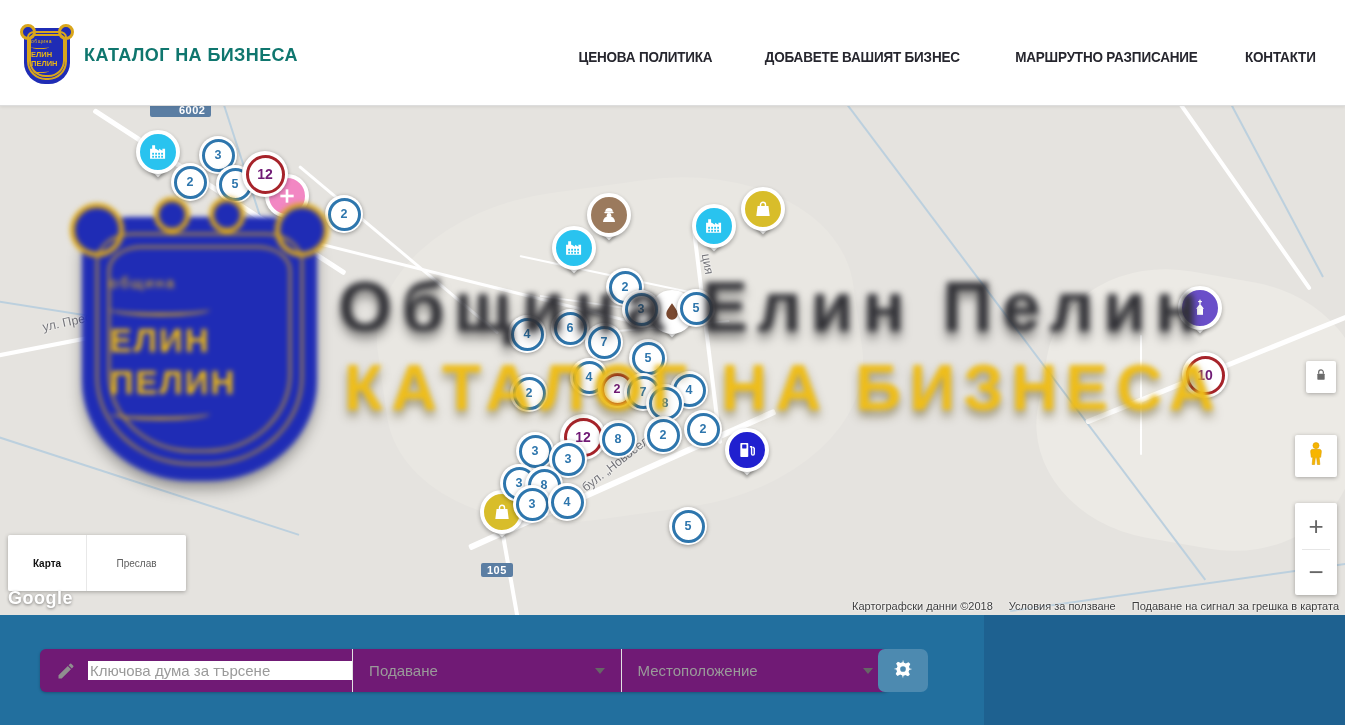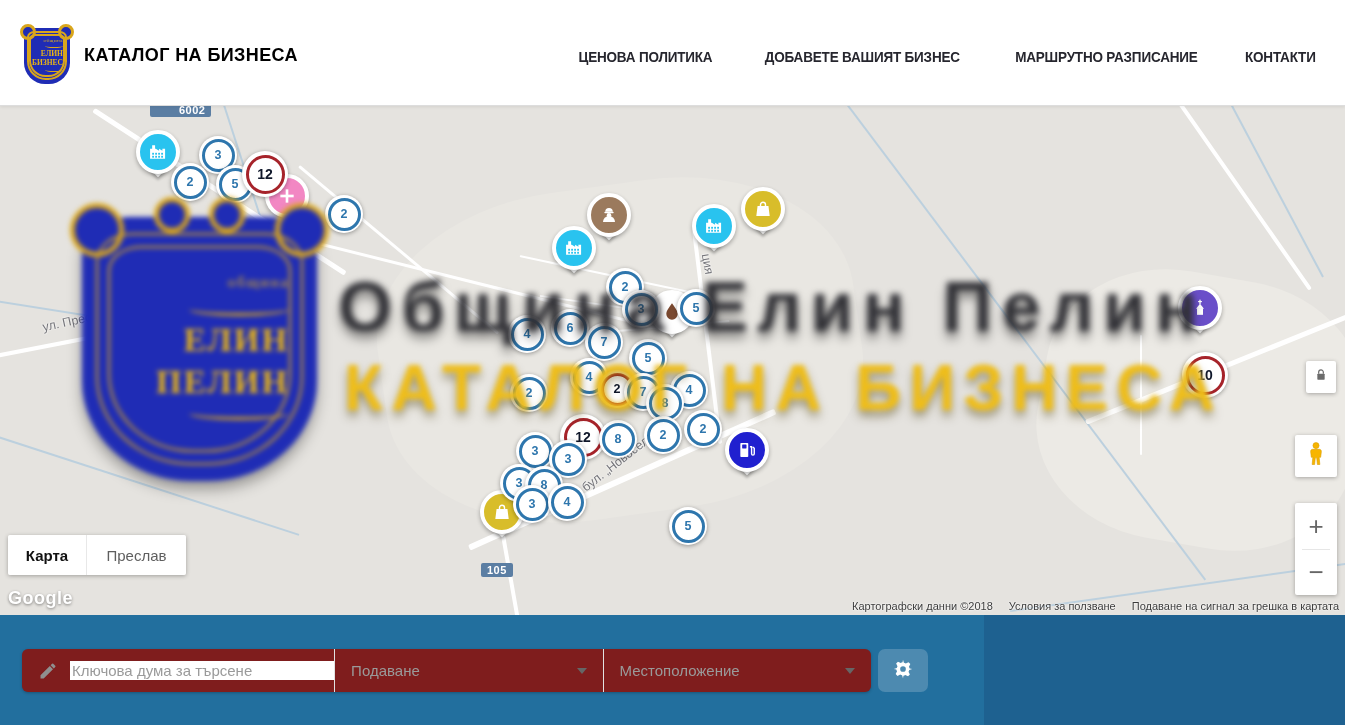--- a/index.html
+++ b/index.html
@@ -7,30 +7,30 @@
         font-family:"Liberation Sans",sans-serif;background:#fff;}
 
   
   .topstrip{position:absolute;left:0;top:0;width:100%;height:8px;background:#f0f0f1;border-bottom:1px solid #e6e6e6;}
   .header{position:absolute;left:0;top:0;width:100%;height:105px;background:#fff;
           border-bottom:1px solid #ddd;box-shadow:0 1px 3px rgba(0,0,0,.08);z-index:10;
           display:flex;align-items:center;}
   .brand{display:flex;align-items:center;margin-left:24px;margin-top:6px;}
   .brand-text{margin-left:14px;line-height:1.15;}
   .brand-title{font-size:20px;font-weight:700;color:#3f3f44;letter-spacing:.2px;}
-  .brand-sub{font-size:18px;font-weight:800;color:#000000;letter-spacing:.4px;}
+  .brand-sub{font-size:18px;font-weight:800;color:#0f766e;letter-spacing:.4px;}
   .nav{margin-left:auto;margin-right:25px;display:flex;align-items:center;gap:34px;margin-top:8px;}
   .nav a{text-decoration:none;font-size:15px;font-weight:700;color:#26262e;letter-spacing:-.2px;
          transform:scaleX(.9);display:inline-block;white-space:nowrap;cursor:pointer;}
 
   
   .crest{position:relative;background:#1f2cb5;border-radius:20% 20% 46% 46%/13% 13% 38% 38%;}
   .crest .inner1{position:absolute;inset:6%;border:2px solid #d9a61c;border-radius:18% 18% 46% 46%/12% 12% 38% 38%;}
   .crest .inner2{position:absolute;inset:11%;border:2px solid #d9a61c;border-radius:18% 18% 46% 46%/12% 12% 38% 38%;
-                 display:flex;flex-direction:column;align-items:flex-end;justify-content:center;color:#e9b616;font-family:Liberation Serif, serif;}
+                 display:flex;flex-direction:column;align-items:flex-start;justify-content:center;color:#e9b616;}
   .crest .curl{position:absolute;border:3px solid #d9a61c;background:#1f2cb5;border-radius:50%;}
   .crest-sm{width:46px;height:56px;}
   .crest-sm .crest-top{font-size:5px;letter-spacing:.5px;}
   .crest-sm .crest-name{font-size:7.5px;font-weight:700;line-height:1.2;}
   .crest-sm .curl{width:10px;height:10px;top:-4px;}
   .crest-sm .curl.l{left:-4px;} .crest-sm .curl.r{right:-4px;}
 
   .crest-lg{width:235px;height:264px;filter:blur(2.5px);box-shadow:0 8px 14px rgba(0,0,0,.35);}
   .crest-lg .crest-top{font-size:15px;letter-spacing:2px;margin-bottom:8px;}
   .crest-lg .crest-name{font-size:33px;font-weight:800;line-height:1.25;letter-spacing:2px;}
@@ -57,56 +57,56 @@
   .pin-tail{position:absolute;left:14px;top:28px;width:16px;height:16px;background:#fff;
             transform:rotate(45deg);box-shadow:2px 2px 3px rgba(0,0,0,.25);}
   .pin-circle{position:absolute;left:0;top:0;width:36px;height:36px;border:4px solid #fff;border-radius:50%;
               background:var(--pin);display:flex;align-items:center;justify-content:center;
               box-shadow:0 2px 4px rgba(0,0,0,.3);}
   .pin-ic{display:flex;align-items:center;justify-content:center;}
   .cluster{position:absolute;width:38px;height:38px;border-radius:50%;background:#fff;
            display:flex;align-items:center;justify-content:center;box-shadow:0 1px 4px rgba(0,0,0,.35);}
   .cluster .ring{width:27px;height:27px;border-radius:50%;border:3px solid #2e76ad;color:#2e76ad;
                  display:flex;align-items:center;justify-content:center;font-size:12.5px;font-weight:700;background:#fff;}
-  .cluster.red .ring{border-color:#a6232a;color:#0f172a;}
+  .cluster.red .ring{border-color:#a6232a;color:#701a75;}
   .cluster.big{width:46px;height:46px;}
   .cluster.big .ring{width:33px;height:33px;border-width:3.5px;font-size:14px;}
 
   
   .wm{position:absolute;inset:0;z-index:3;pointer-events:none;}
   .wm-title{position:absolute;left:338px;top:162px;font-size:70px;font-weight:800;color:#323237;
             letter-spacing:9px;filter:blur(3px);text-shadow:0 7px 9px rgba(0,0,0,.45);white-space:nowrap;}
   .wm-sub{position:absolute;left:344px;top:246px;font-size:64px;font-weight:800;color:#eebd1a;
           letter-spacing:8px;filter:blur(2.6px);text-shadow:0 6px 8px rgba(70,55,0,.5);white-space:nowrap;}
   .wm-crest{position:absolute;left:82px;top:112px;}
 
   
   .maptype{position:absolute;left:8px;top:430px;display:flex;z-index:4;box-shadow:0 1px 4px rgba(0,0,0,.3);
            border-radius:2px;overflow:hidden;}
-  .maptype button{border:none;background:#fff;height:40px;font-family:inherit;font-size:15px;cursor:pointer;}
+  .maptype button{border:none;background:#fff;height:56px;font-family:inherit;font-size:10px;cursor:pointer;}
   .maptype .mt-map{width:78px;font-weight:700;color:#111;}
   .maptype .mt-sat{width:100px;color:#5f5f5f;border-left:1px solid #e8e8e8;}
   .glogo{position:absolute;left:8px;bottom:6px;z-index:4;color:#fff;font-size:18px;font-weight:700;
          letter-spacing:.5px;text-shadow:0 1px 3px rgba(0,0,0,.45);cursor:pointer;}
   .attrib{position:absolute;right:6px;bottom:3px;z-index:4;font-size:11px;color:#3c3c3c;
           text-shadow:0 0 2px #fff,0 0 2px #fff;display:flex;gap:16px;white-space:nowrap;}
   .attrib span,.attrib a{color:#3c3c3c;text-decoration:none;}
   .ctl{position:absolute;background:#fff;box-shadow:0 1px 4px rgba(0,0,0,.3);border-radius:2px;z-index:4;
        display:flex;align-items:center;justify-content:center;cursor:pointer;}
   .ctl-lock{left:1306px;top:256px;width:30px;height:32px;}
   .ctl-peg{left:1295px;top:330px;width:42px;height:42px;}
   .zoomctl{position:absolute;left:1295px;top:398px;width:42px;height:92px;background:#fff;border-radius:2px;
            box-shadow:0 1px 4px rgba(0,0,0,.3);z-index:4;display:flex;flex-direction:column;}
   .zoomctl button{flex:1;border:none;background:none;font-size:26px;color:#666;cursor:pointer;font-family:inherit;line-height:1;}
   .zoomctl .zdiv{height:1px;background:#e6e6e6;margin:0 7px;}
 
   
   .searchbar{position:absolute;left:0;top:615px;width:1345px;height:110px;background:#226f9e;z-index:10;}
   .sb-panel{position:absolute;right:0;top:0;width:361px;height:110px;background:#1e6190;}
-  .sb-group{position:absolute;left:22px;top:34px;width:849px;height:43px;background:#7f1d1d;border-radius:6px;
+  .sb-group{position:absolute;left:40px;top:34px;width:849px;height:43px;background:#701a75;border-radius:6px;
             box-shadow:0 1px 3px rgba(0,0,0,.25);display:flex;align-items:stretch;overflow:hidden;}
   .sb-seg{display:flex;align-items:center;}
   .sb-seg.kw{width:338px;}
   .sb-seg.sel{width:255px;border-left:1px solid #e2e2e2;justify-content:space-between;padding:0 16px;cursor:pointer;}
   .sb-seg.kw .pencil{margin:0 12px 0 16px;display:flex;}
   .sb-seg input{border:none;outline:none;flex:1;font-family:inherit;font-size:15px;color:#444;min-width:0;}
   .sb-seg input::placeholder{color:#9a9a9a;}
   .sb-sel-text{color:#9a9a9a;font-size:15px;}
   .caret{width:0;height:0;border-left:5px solid transparent;border-right:5px solid transparent;border-top:6px solid #666;}
   .gear-btn{position:absolute;left:878px;top:34px;width:50px;height:43px;background:#4d8ab0;border:none;
@@ -124,21 +124,21 @@
   <div class="header">
     <div class="brand">
       <div class="crest crest-sm">
         <span class="curl l"></span>
         <span class="curl r"></span>
         <div class="inner1"></div>
         <div class="inner2">
           <div class="crest-top">община</div>
           <div class="orn"></div>
           <div class="crest-name">ЕЛИН</div>
-          <div class="crest-name">БИЗНЕС</div>
+          <div class="crest-name">ПЕЛИН</div>
           <div class="orn"></div>
         </div>
       </div>
       <div class="brand-text">
         <div class="brand-sub">КАТАЛОГ НА БИЗНЕСА</div>
       </div>
     </div>
     <div class="nav">
       <a>ЦЕНОВА ПОЛИТИКА</a>
       <a>ДОБАВЕТЕ ВАШИЯТ БИЗНЕС</a>

